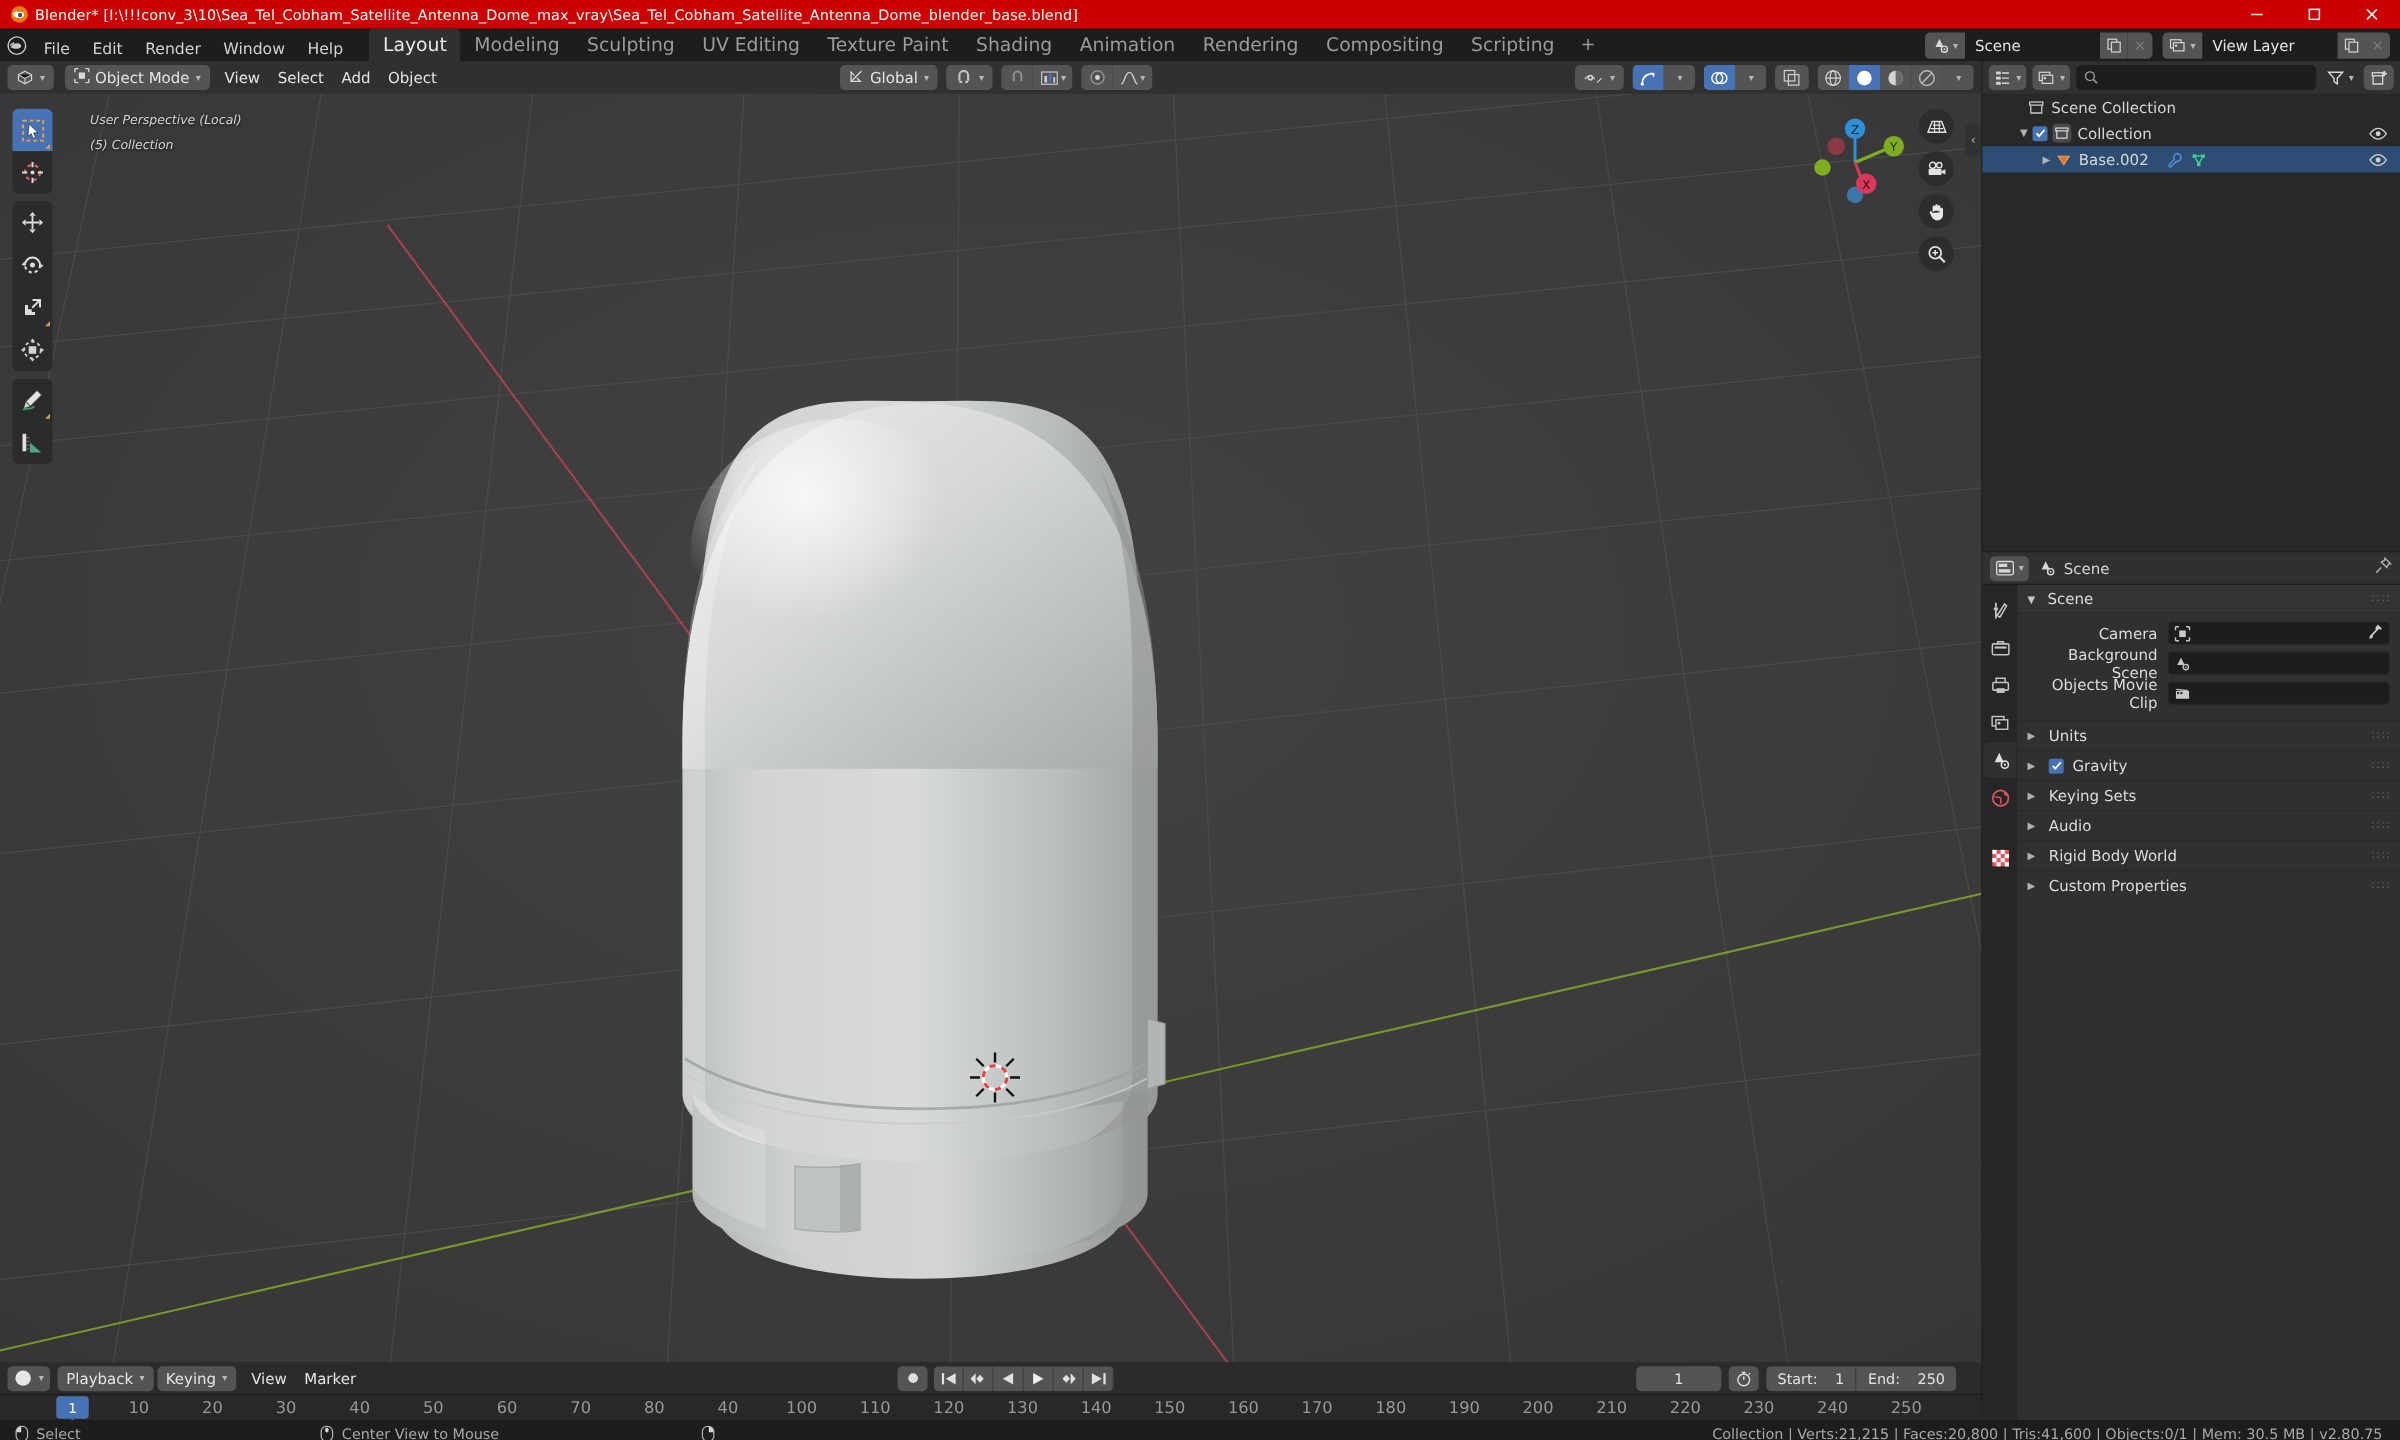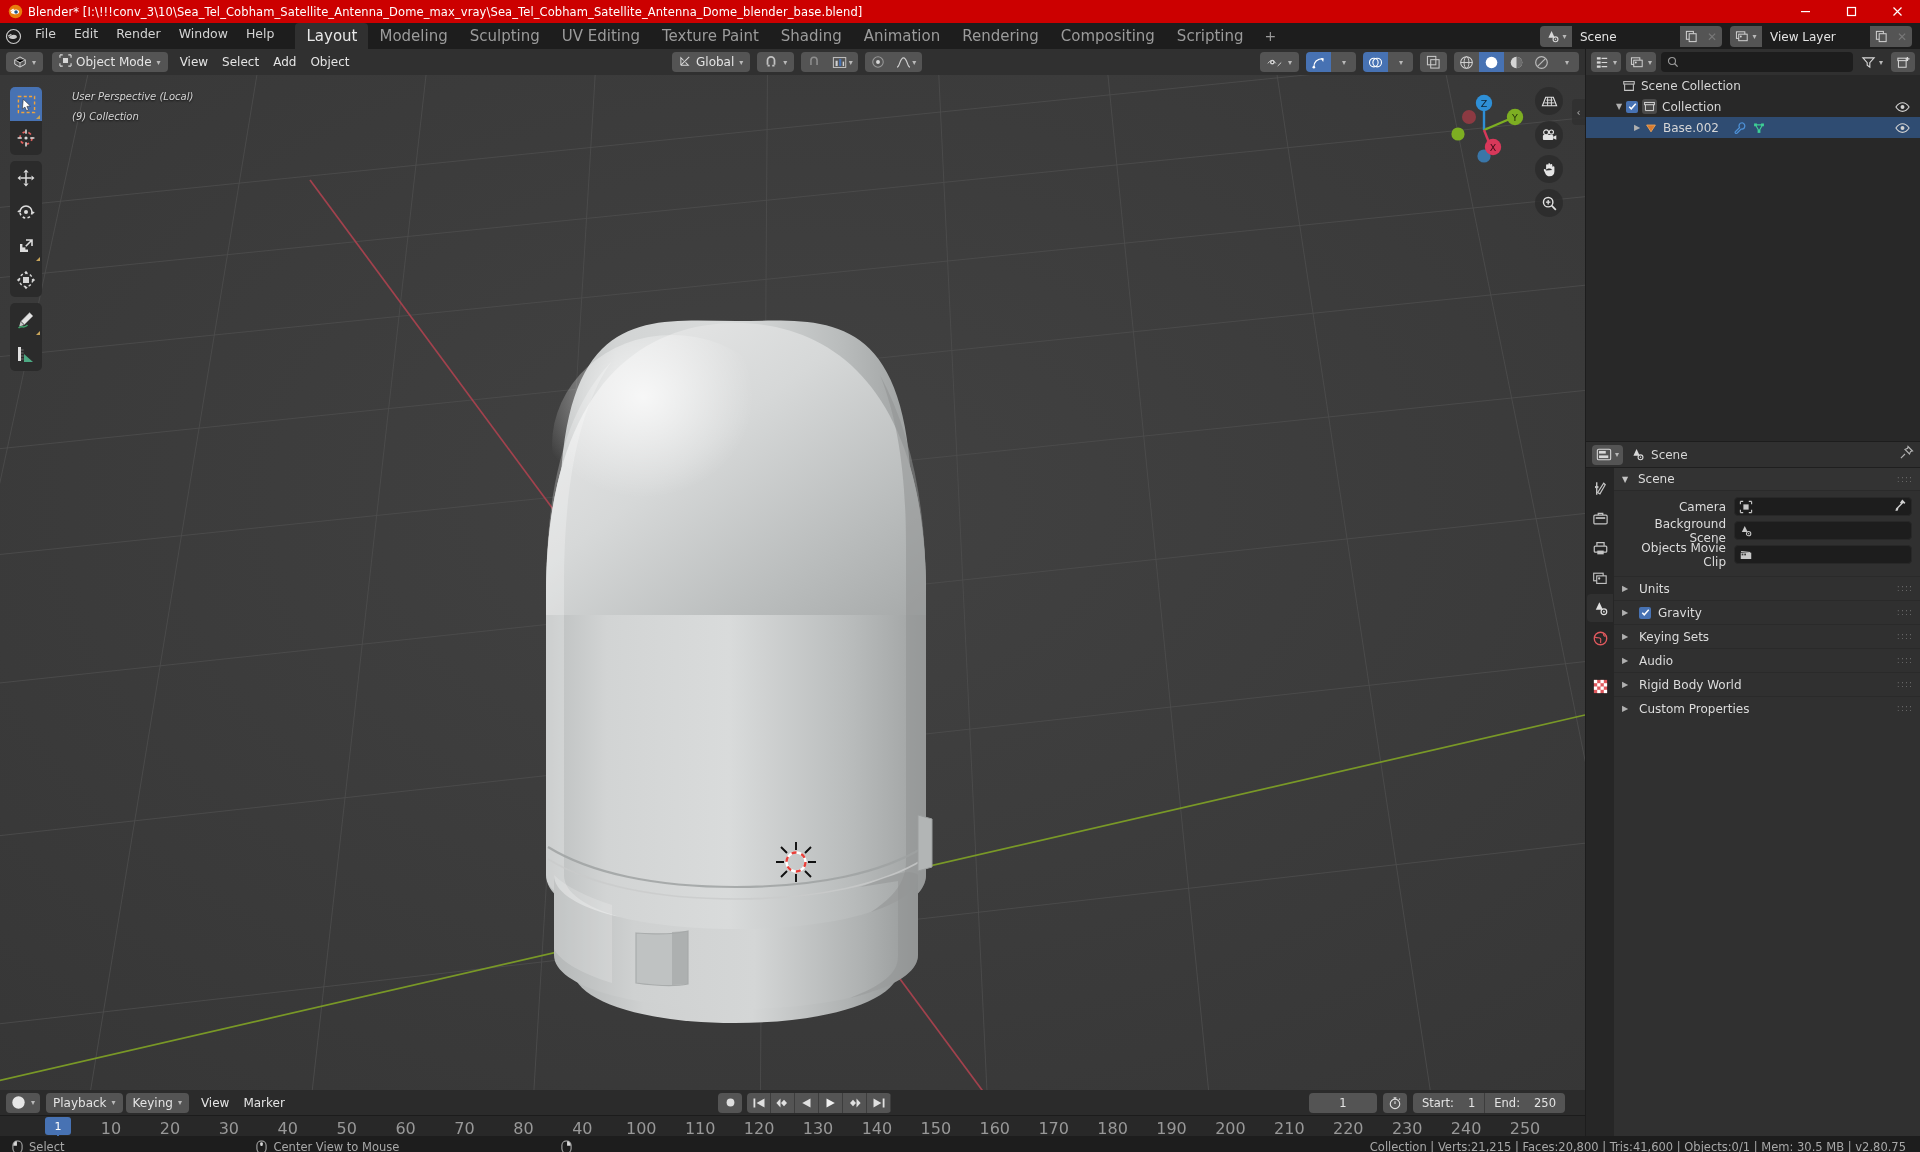--- a/index.html
+++ b/index.html
@@ -27,21 +27,21 @@
   }
   .win-btns { position: absolute; right: 0; top: 0; height: 23px; display: flex; }
   .win-btn {
     width: 46px; height: 23px; display: flex; align-items: center; justify-content: center;
     color: #fff; font-size: 12px;
   }
 
   
   .topbar {
     position: absolute; left: 0; top: 23px; width: 1920px; height: 26px;
-    background: #1d1d1d; display: flex; align-items: flex-start;
+    background: #1d1d1d; display: flex; align-items: flex-end;
   }
   .blender-logo { width: 26px; height: 26px; display: flex; align-items: center; justify-content: center; }
   .menu-item {
     color: #d3d3d3; font-size: 12.5px; padding: 3px 9px; border-radius: 3px; white-space: nowrap;
   }
   .ws-tabs { display: flex; align-items: flex-end; height: 26px; margin-left: 12px; }
   .ws-tab {
     color: #9b9b9b; font-size: 15px; padding: 5px 11px 6px; white-space: nowrap;
     border-radius: 4px 4px 0 0; height: 26px; display: flex; align-items: center;
   }
@@ -144,21 +144,21 @@
   
   .timeline {
     position: absolute; left: 0; top: 1041px; width: 1585px; height: 46px; background: #2b2b2b;
   }
   .tl-header { height: 25px; display: flex; align-items: center; padding-left: 6px; }
   .tl-strip {
     position: absolute; left: 0; top: 25px; width: 1585px; height: 21px;
     background: #282828; border-top: 1px solid #1c1c1c;
   }
   .tl-tick {
-    position: absolute; top: 3px; color: #989898; font-size: 16px; transform: translateX(-50%);
+    position: absolute; top: 3px; color: #989898; font-size: 13px; transform: translateX(-50%);
     white-space: nowrap;
   }
   .tl-playhead {
     position: absolute; top: 1px; height: 18px; background: #4772b3; border-radius: 3px;
     color: #fff; font-size: 11px; display: flex; align-items: center; justify-content: center;
     min-width: 26px; transform: translateX(-50%);
   }
   .tl-playline {
     position: absolute; top: 19px; width: 2px; height: 8px; background: #4772b3;
     transform: translateX(-50%);
@@ -630,21 +630,21 @@
         <g transform="translate(796,787)">
           <circle r="9.5" fill="none" stroke="#ffffff" stroke-width="2.4"></circle>
           <circle r="9.5" fill="none" stroke="#e8403a" stroke-width="2.4" stroke-dasharray="5 5"></circle>
           <path d="M0 -20V-12M0 20V12M-20 0H-12M20 0H12" stroke="#101010" stroke-width="1.9"></path>
           <path d="M-15 -15l6 6M15 15l-6-6M15 -15l-6 6M-15 15l6-6" stroke="#101010" stroke-width="1.9"></path>
         </g>
       </svg>
 
       <div class="vp-overlay-text">
         <div>User Perspective (Local)</div>
-        <div>(9) Collection</div>
+        <div>(5) Collection</div>
       </div>
 
       <div class="vp-toolbar">
         <div class="tool-btn first active">
           <svg width="19" height="19" viewBox="0 0 20 20">
             <rect x="1.5" y="1.5" width="17" height="17" fill="none" stroke="#f0a33c" stroke-width="1.5" stroke-dasharray="3.2 2.4"></rect>
             <path d="M6.6 4.4L14 11.6l-3.6.4 1.6 3.8-1.9.8-1.7-3.9-2.8 2z" fill="#ffffff" stroke="#2b2b2b" stroke-width="0.6"></path>
           </svg>
           <span class="corner"></span>
         </div>

